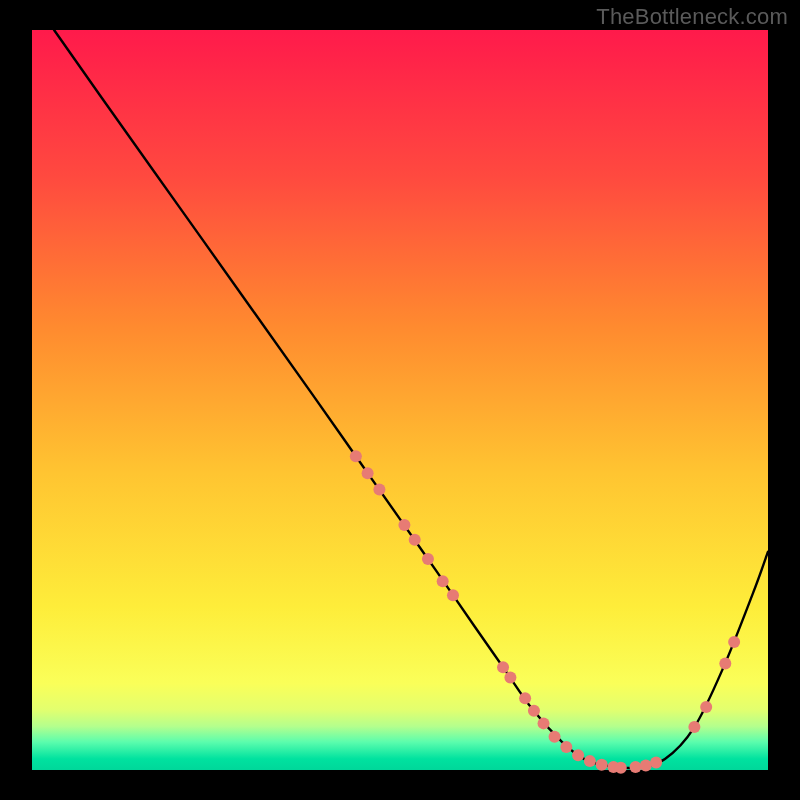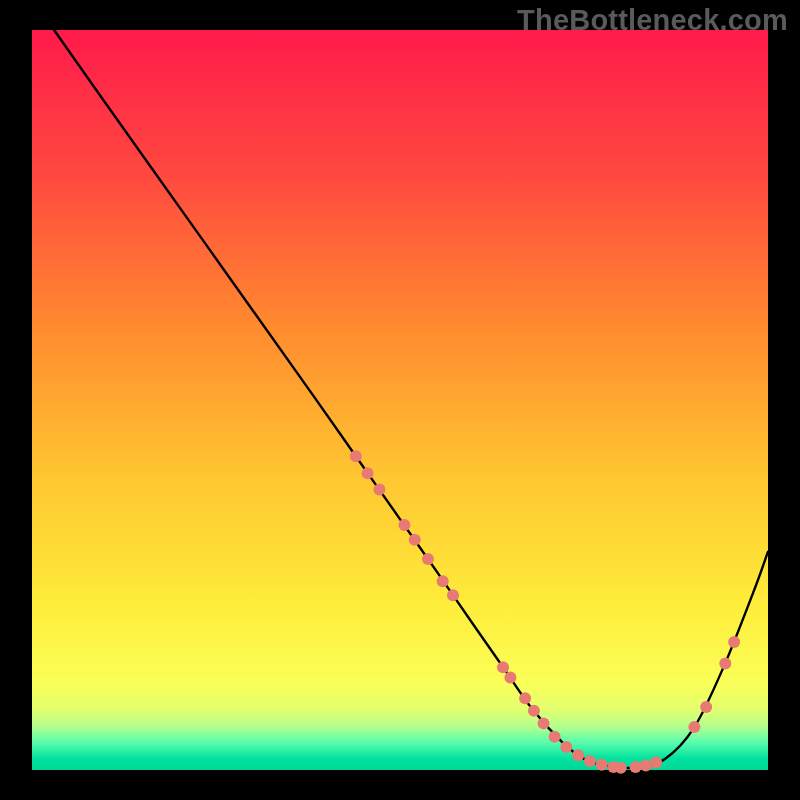--- a/index.html
+++ b/index.html
@@ -14,22 +14,22 @@
   .chart-container {
     position: relative;
     width: 800px;
     height: 800px;
   }
   .watermark {
     position: absolute;
     top: 4px;
     right: 12px;
     color: #5a5a5a;
-    font-size: 29px;
-    font-weight: 700;
+    font-size: 22px;
+    font-weight: 400;
     letter-spacing: 0.2px;
     z-index: 10;
     user-select: none;
   }
   svg {
     display: block;
   }
 </style>
 </head>
 <body>

